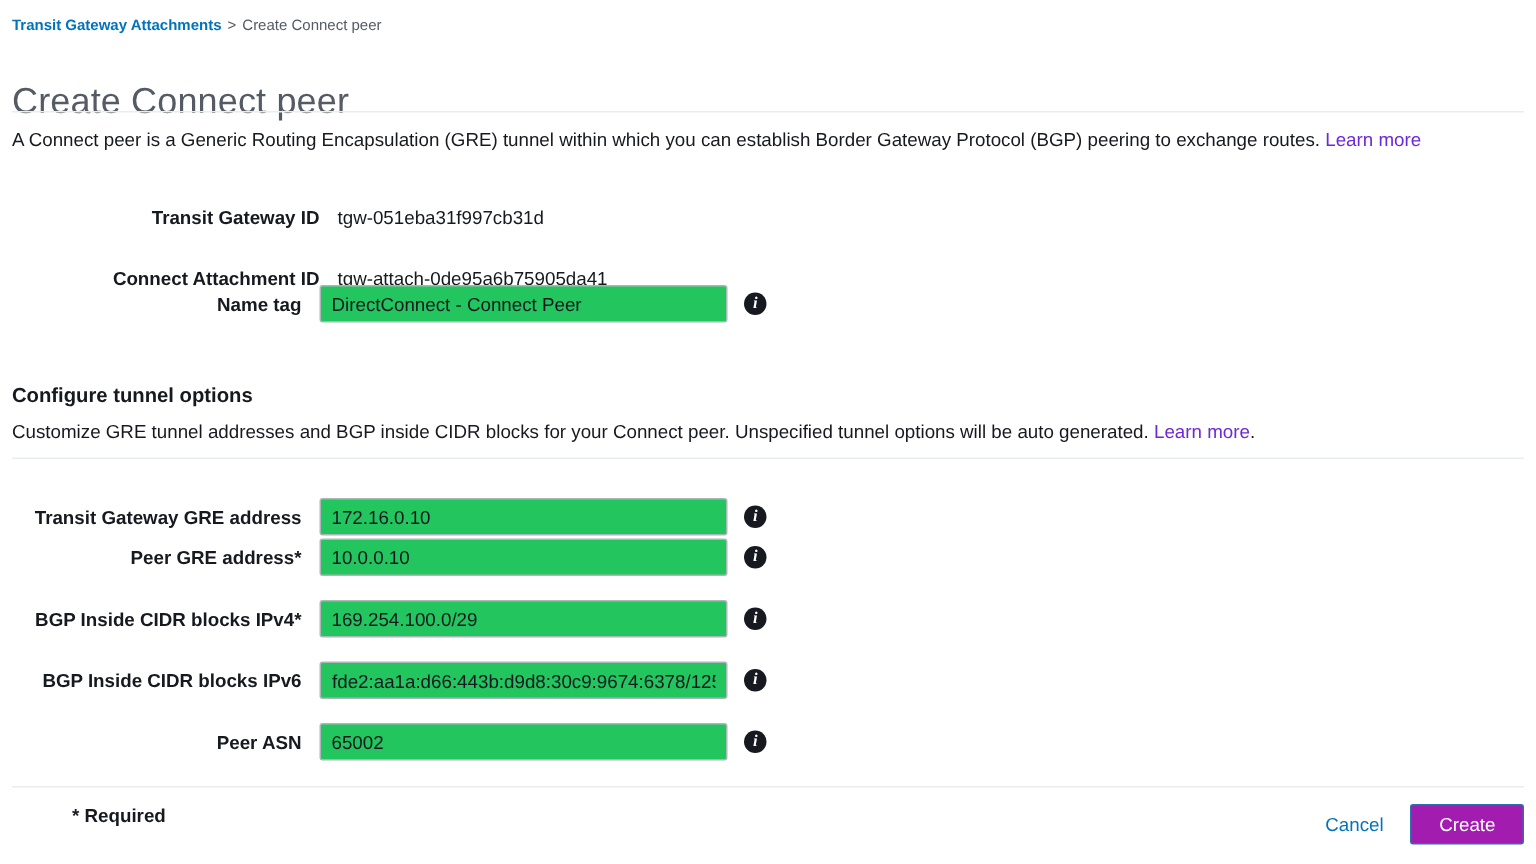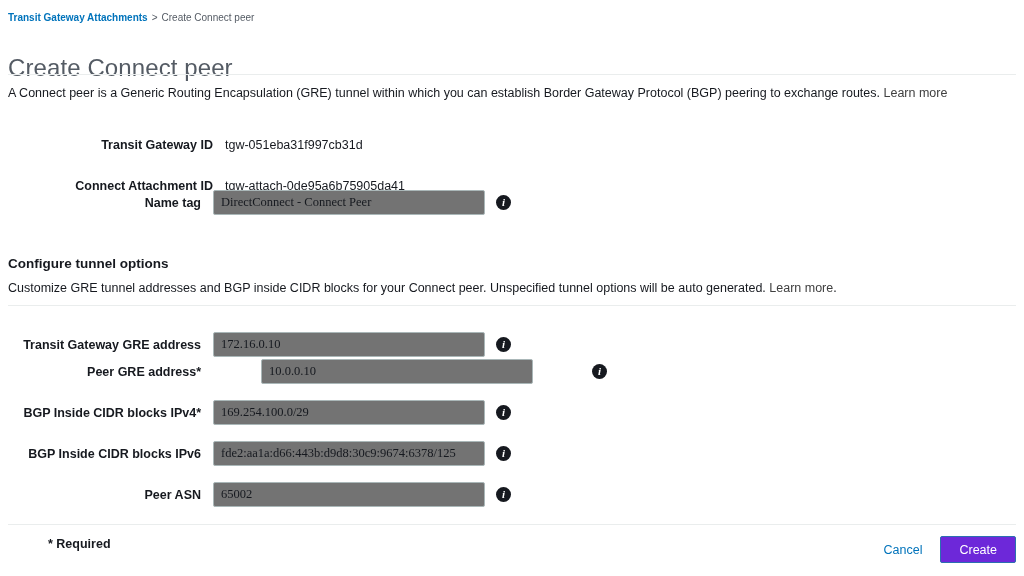--- a/index.html
+++ b/index.html
@@ -65,21 +65,21 @@
   .intro {
     position: absolute;
     top: 85px;
     left: 8px;
     font-size: 12.5px;
     line-height: 16px;
     color: #16191f;
     white-space: nowrap;
   }
   .intro a, .sub-desc a {
-    color: #404040;
+    color: #6d28d9;
     text-decoration: none;
   }
 
   
   .ro-row {
     position: absolute;
     left: 8px;
     width: 700px;
     font-size: 12.5px;
     line-height: 16px;
@@ -112,22 +112,22 @@
     font-weight: bold;
     font-size: 12.5px;
     color: #16191f;
     padding-right: 12px;
   }
   .text-input {
     width: 272px;
     height: 25px;
     border: 1px solid #aab7b8;
     border-radius: 2px;
-    background: #737373;
-    font-family: Liberation Serif, serif;
+    background: #22c55e;
+    font-family: Liberation Sans, sans-serif;
     font-size: 12.5px;
     color: #16191f;
     padding: 0 7px;
     outline: none;
   }
   .info-icon {
     width: 15px;
     height: 15px;
     border-radius: 50%;
     background: #16191f;
@@ -200,21 +200,21 @@
     background: none;
     border: none;
     color: #0073bb;
     font-size: 12.5px;
     font-family: "Liberation Sans", sans-serif;
     cursor: pointer;
     padding: 4px 2px;
     margin-left: 48px;
   }
   .primary-button {
-    background: #6d28d9;
+    background: #a21caf;
     border: 1px solid #2b6fb0;
     border-radius: 2px;
     color: #ffffff;
     font-size: 12.5px;
     font-family: "Liberation Sans", sans-serif;
     font-weight: normal;
     padding: 0 18px;
     height: 27px;
     cursor: pointer;
   }
@@ -256,21 +256,21 @@
     <a href="#">Learn more</a><span>.</span>
   </div>
   <div class="section-rule"></div>
 
   <div class="form-row" style="top:332px;">
     <div class="form-label">Transit Gateway GRE address</div>
     <input class="text-input" type="text" value="172.16.0.10" style="">
     <div class="info-icon">i</div>
   </div>
 
-  <div class="form-row" style="top:359px;gap:48px;">
+  <div class="form-row" style="top:359px;">
     <div class="form-label">Peer GRE address*</div>
     <input class="text-input" type="text" value="10.0.0.10" style="">
     <div class="info-icon">i</div>
   </div>
 
   <div class="form-row" style="top:400px;">
     <div class="form-label">BGP Inside CIDR blocks IPv4*</div>
     <input class="text-input" type="text" value="169.254.100.0/29" style="">
     <div class="info-icon">i</div>
   </div>

